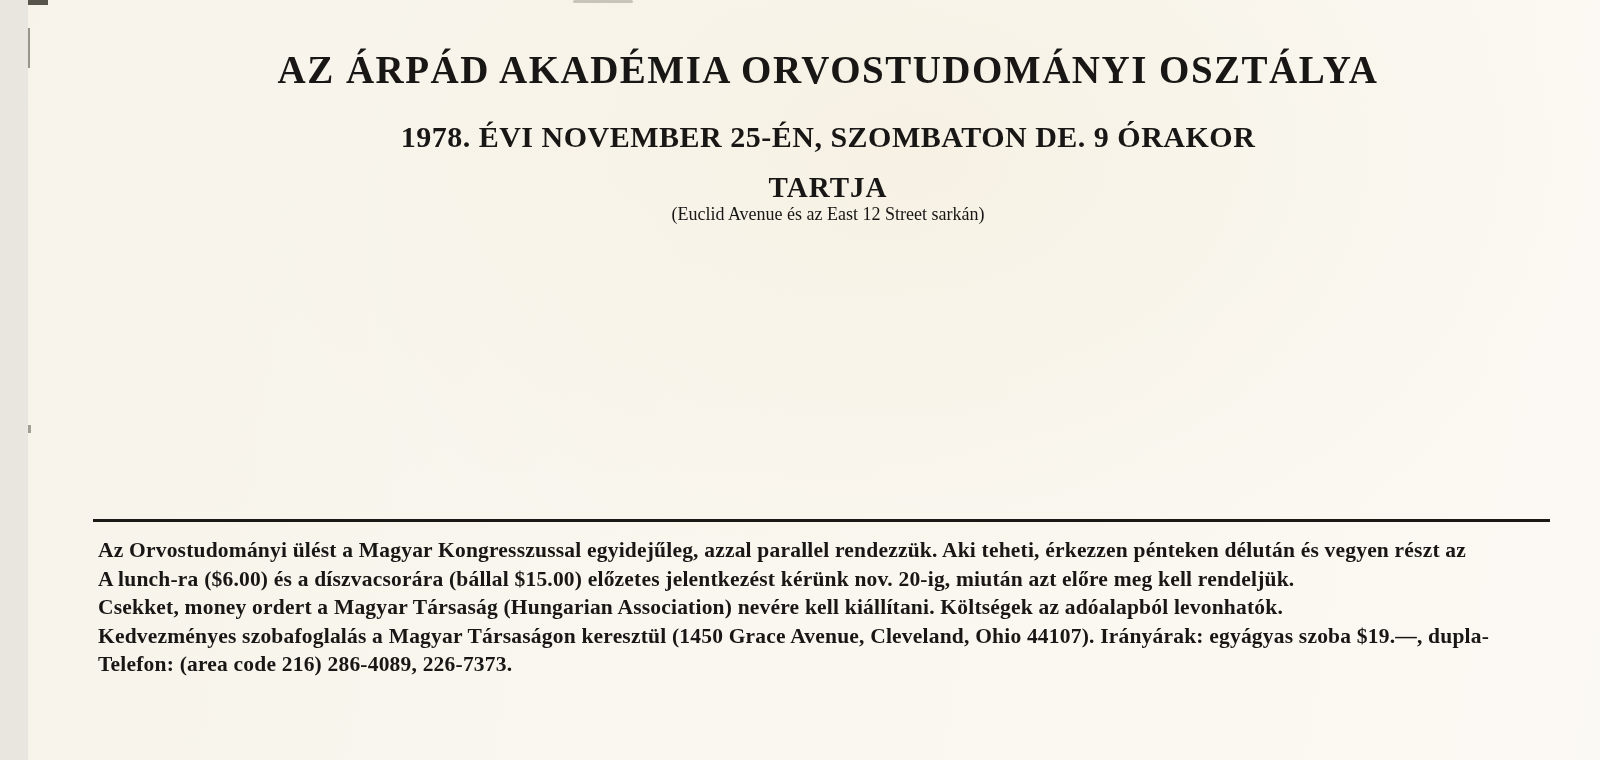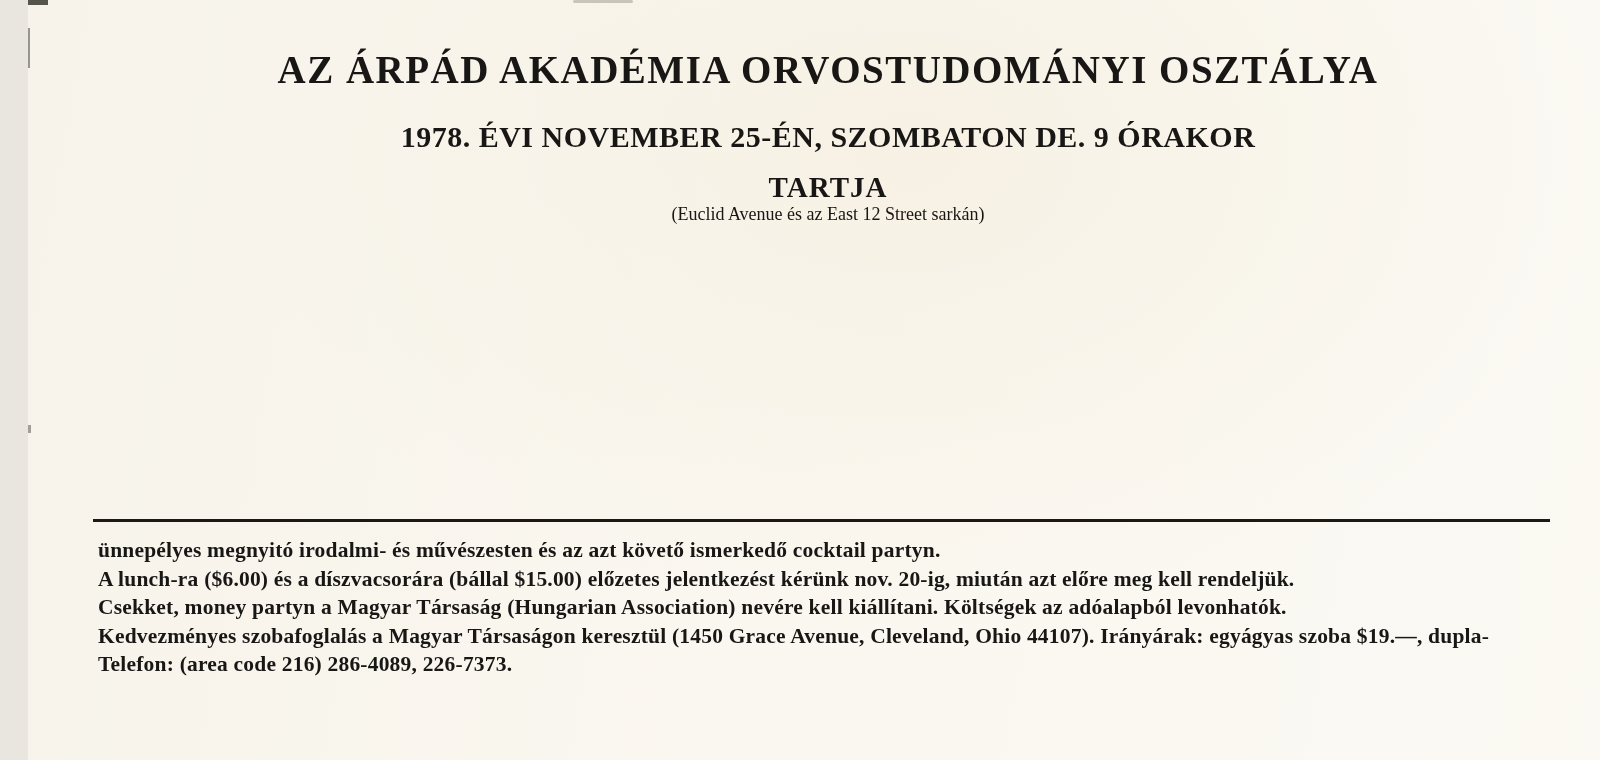--- a/index.html
+++ b/index.html
@@ -117,23 +117,23 @@
   <div class="header">
     <div class="title-main">AZ ÁRPÁD AKADÉMIA ORVOSTUDOMÁNYI OSZTÁLYA</div>
     <div class="date-line">1978. ÉVI NOVEMBER 25-ÉN, SZOMBATON DE. 9 ÓRAKOR</div>
     <div class="tartja-line">TARTJA</div>
     <div class="loc-3">(Euclid Avenue és az East 12 Street sarkán)</div>
   </div>
 
   <div class="rule"></div>
 
   <div class="body-block">
-    <div class="body-line">ünnepélyes megnyitó irodalmi- és művészesten és az azt követő ismerkedő cocktail partyn.</div>
+    <div class="body-line">Az Orvostudományi ülést a Magyar Kongresszussal egyidejűleg, azzal parallel rendezzük. Aki teheti, érkezzen pénteken délután és vegyen részt az</div>
     <div class="body-line">A lunch-ra ($6.00) és a díszvacsorára (bállal $15.00) előzetes jelentkezést kérünk nov. 20-ig, miután azt előre meg kell rendeljük.</div>
-    <div class="body-line">Csekket, money partyn a Magyar Társaság (Hungarian Association) nevére kell kiállítani. Költségek az adóalapból levonhatók.</div>
+    <div class="body-line">Csekket, money ordert a Magyar Társaság (Hungarian Association) nevére kell kiállítani. Költségek az adóalapból levonhatók.</div>
     <div class="body-line">Kedvezményes szobafoglalás a Magyar Társaságon keresztül (1450 Grace Avenue, Cleveland, Ohio 44107). Irányárak: egyágyas szoba $19.—, dupla-</div>
     <div class="body-line">Telefon: (area code 216) 286-4089, 226-7373.</div>
   </div>
 
   <div class="artifact a-top-left"></div>
   <div class="artifact a-left-edge"></div>
   <div class="artifact a-left-dot"></div>
   <div class="artifact a-top-smudge"></div>
 
 </div>

